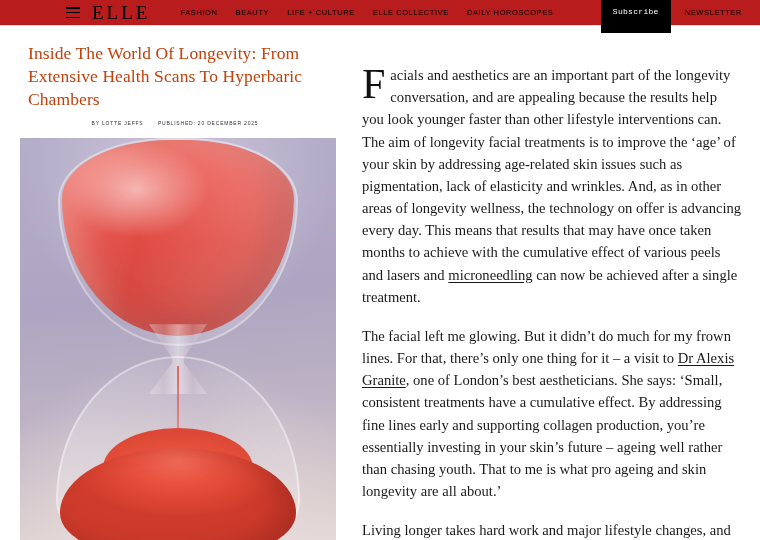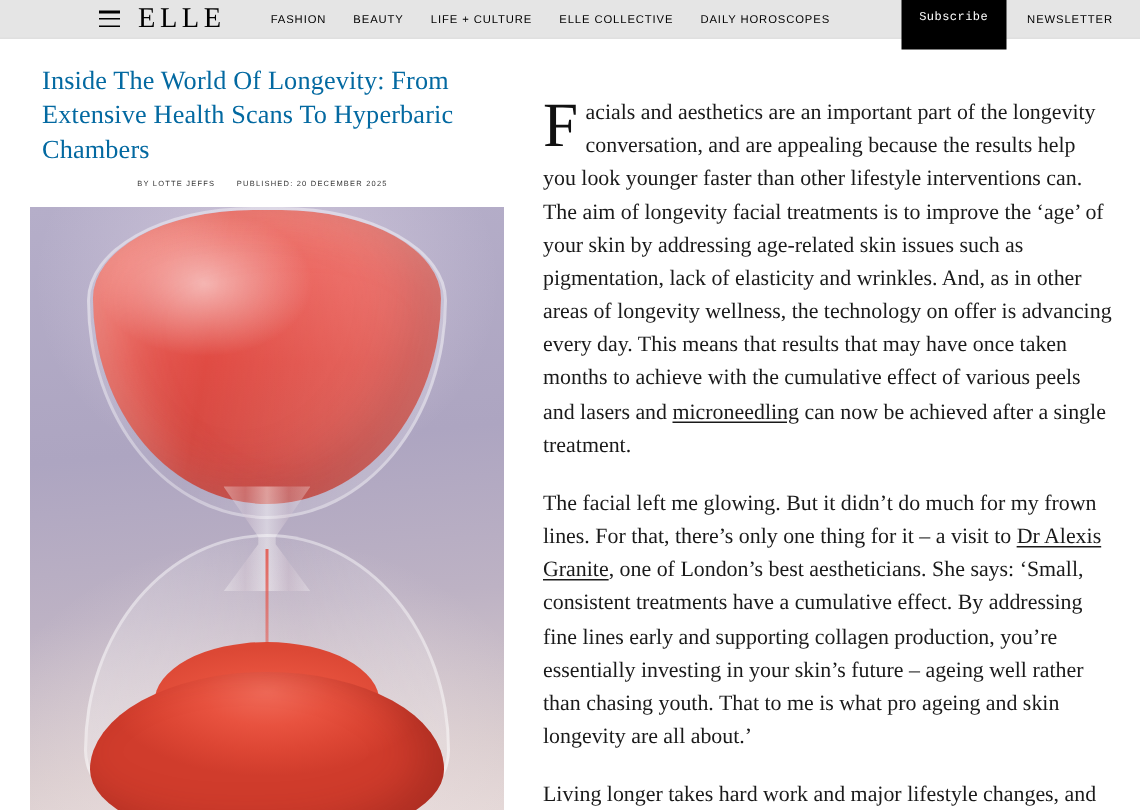--- a/index.html
+++ b/index.html
@@ -14,21 +14,21 @@
   }
 
   
   .header {
     position: relative;
     height: 26px;
     border-bottom: 1px solid #e0e0e0;
     display: flex;
     align-items: center;
     padding: 0 8px;
-    background: #e5e5e5;
+    background: #b91c1c;
   }
   .hamburger {
     width: 14px;
     height: 11px;
     margin-left: 58px;
     margin-right: 12px;
     display: flex;
     flex-direction: column;
     justify-content: space-between;
     cursor: pointer;
@@ -107,21 +107,21 @@
     flex: 1 1 auto;
     padding-top: 22px;
   }
 
   
   .headline {
     font-family: "Liberation Serif", serif;
     font-size: 17.5px;
     line-height: 1.32;
     font-weight: 400;
-    color: #0369a1;
+    color: #c2410c;
     margin: 0 0 9px 0;
     padding: 0 14px 0 18px;
     letter-spacing: 0.1px;
   }
   .byline {
     font-family: "Liberation Sans", sans-serif;
     font-size: 5px;
     letter-spacing: 0.8px;
     color: #333;
     text-transform: uppercase;

